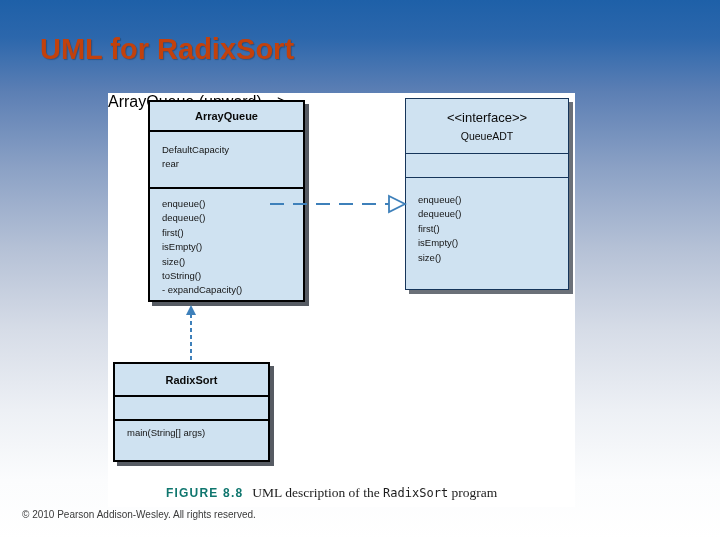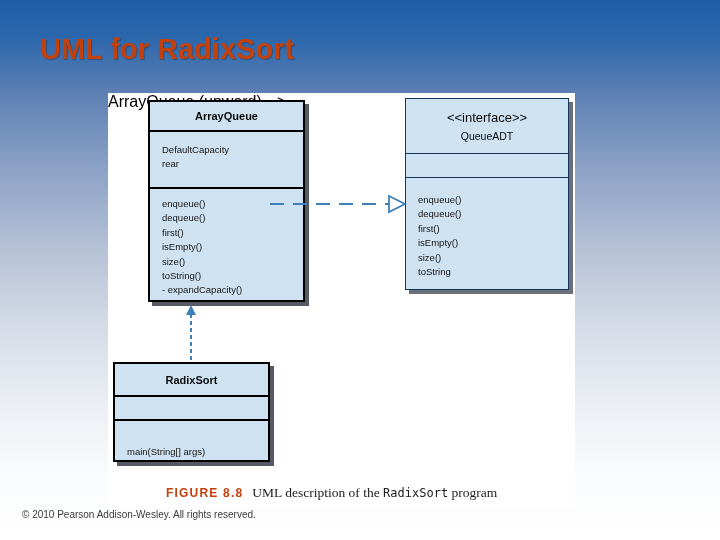--- a/index.html
+++ b/index.html
@@ -32,21 +32,21 @@
   .compartment { font-size:9.5px; color:#141414; line-height:14.4px; padding-left:12px; }
   .strong .compartment { border-top:2px solid #000; }
   .thin   .compartment { border-top:1px solid #16355a; }
   .arrow-svg { position:absolute; }
   .figure-caption {
     position:absolute; left:58px; top:392px; width:400px;
     font-size:13.5px; color:#1c1c1c; white-space:nowrap;
   }
   .figure-label {
     font-family:"Liberation Sans", sans-serif; font-weight:bold; font-size:12px;
-    color:#c2410c; letter-spacing:1.2px; margin-right:9px;
+    color:#0f766e; letter-spacing:1.2px; margin-right:9px;
   }
   .caption-serif { font-family:"Liberation Serif", serif; }
   .caption-code  { font-family:"DejaVu Sans Mono", monospace; font-size:12px; }
   .copyright {
     position:absolute; left:22px; top:509px;
     font-size:10px; color:#3a3a3a; white-space:nowrap;
   }
 </style>
 </head>
 <body>
@@ -79,29 +79,28 @@
       <span class="stereotype">&lt;&lt;interface&gt;&gt;</span>
       <span class="iface-name">QueueADT</span>
     </div>
     <div class="compartment" style="height:24px;"></div>
     <div class="compartment" style="height:113px; padding-top:15px;">
         <div>enqueue()</div>
         <div>dequeue()</div>
         <div>first()</div>
         <div>isEmpty()</div>
         <div>size()</div>
-        <div>toString</div>
       </div>
   </div>
 
   
   <div class="uml-box strong" style="left:5px; top:269px; width:157px; height:100px;">
     <div class="uml-header" style="height:31px;">RadixSort</div>
     <div class="compartment" style="height:24px;"></div>
-    <div class="compartment" style="height:41px; padding-top:24px;">
+    <div class="compartment" style="height:41px; padding-top:5px;">
         <div>main(String[] args)</div>
       </div>
   </div>
 
   
   <svg class="arrow-svg" style="left:160px; top:100px;" width="140" height="22">
     <line x1="2" y1="11" x2="121" y2="11" stroke="#3e80ba" stroke-width="2" stroke-dasharray="14 9"></line>
     <polygon points="121,3 137,11 121,19" fill="#ffffff" stroke="#3e80ba" stroke-width="1.8"></polygon>
   </svg>
 

